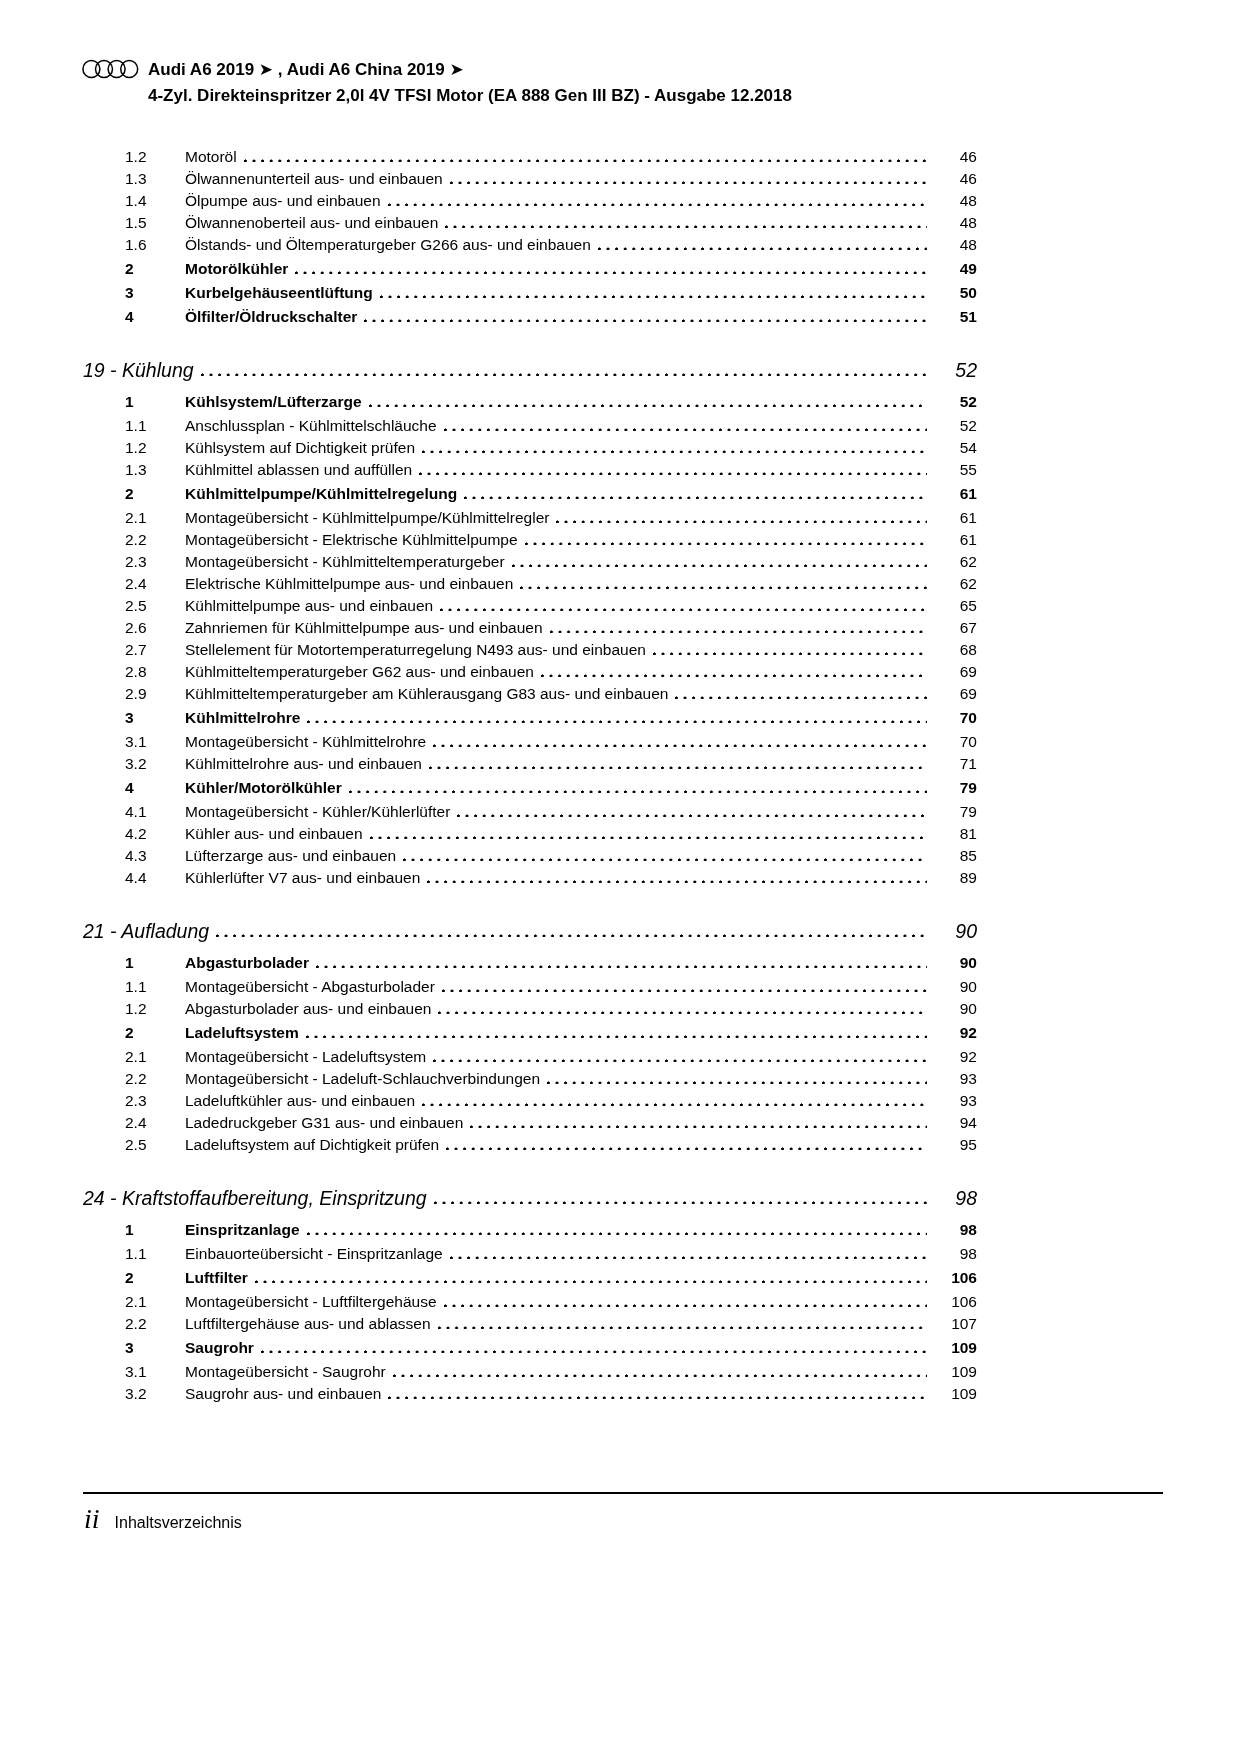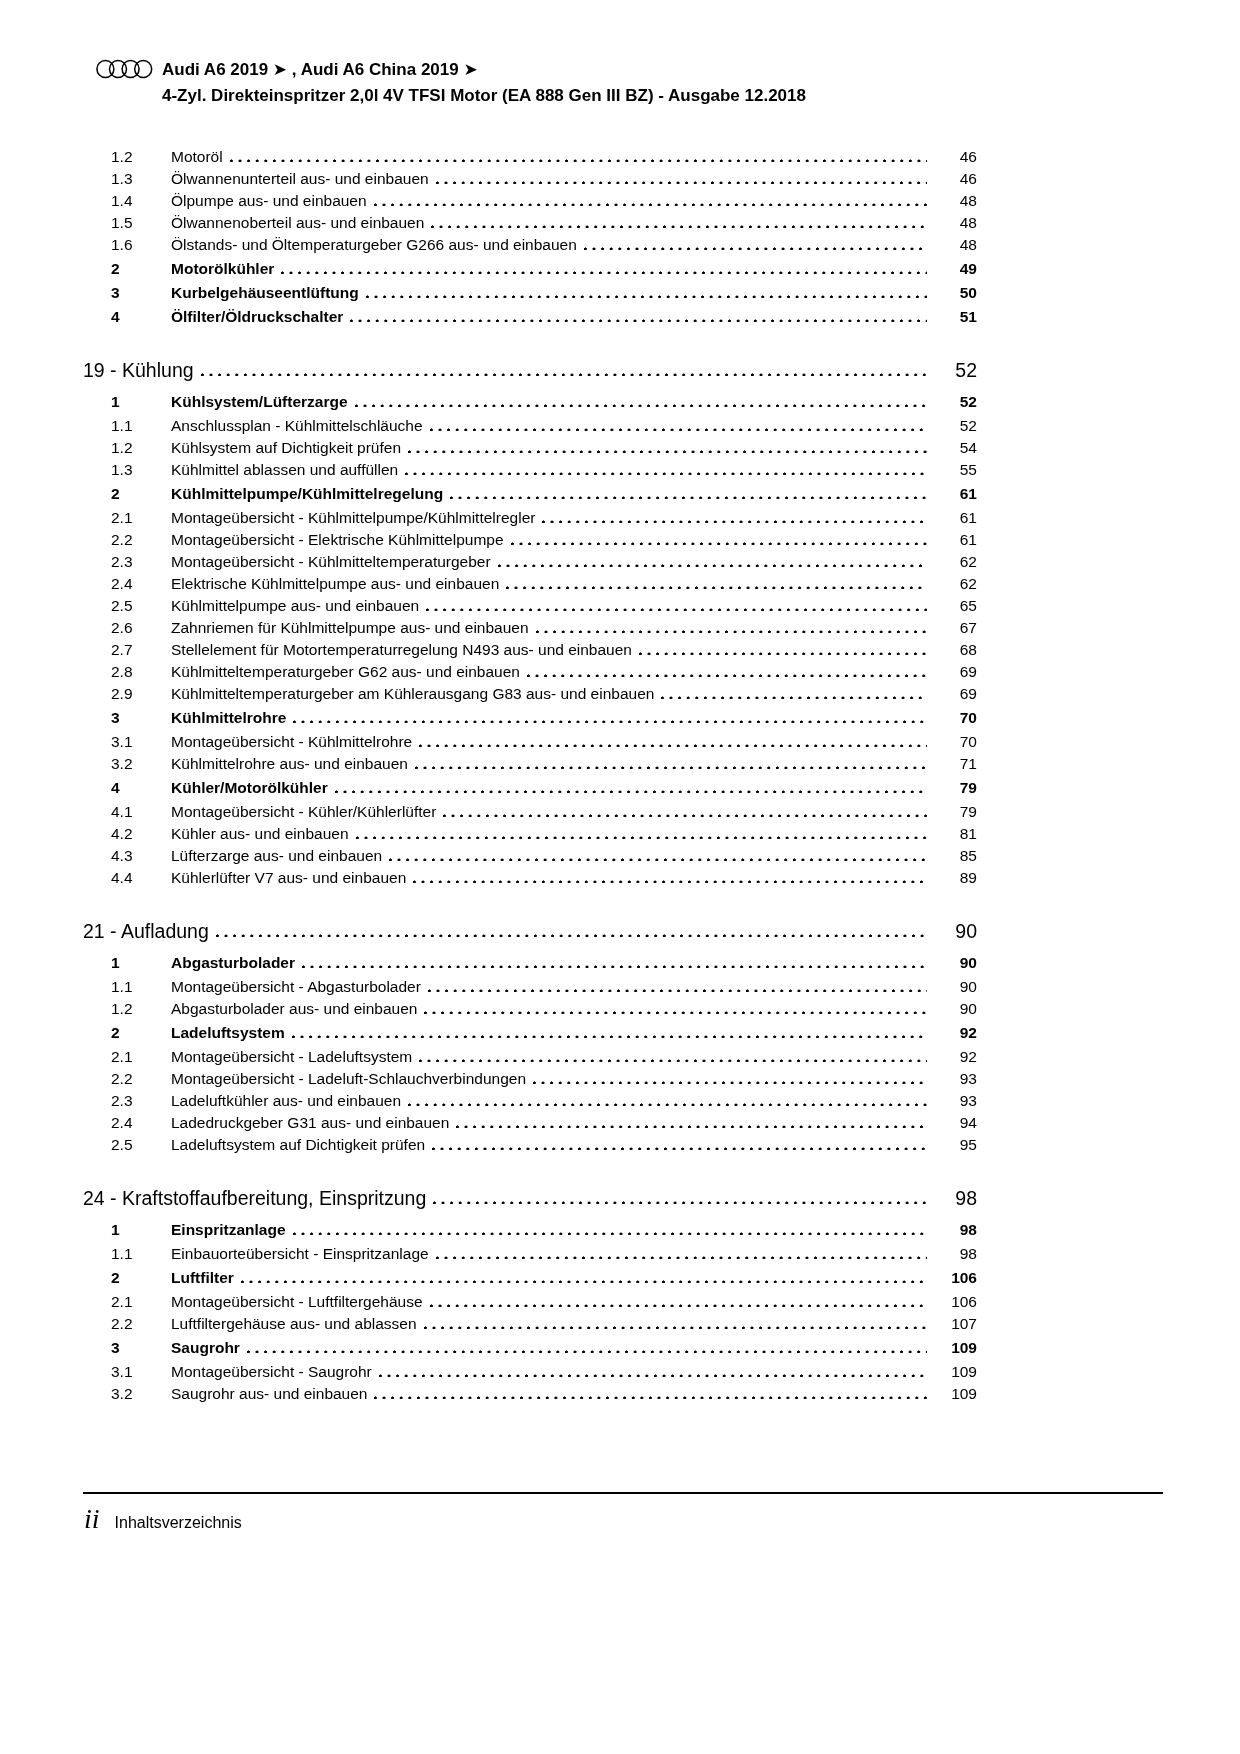--- a/index.html
+++ b/index.html
@@ -5,38 +5,38 @@
   * { box-sizing: border-box; }
   html, body { margin: 0; padding: 0; }
   body {
     width: 1240px; height: 1754px;
     background: #ffffff; color: #000000;
     font-family: "Liberation Sans", "DejaVu Sans", sans-serif;
     position: relative; overflow: hidden;
   }
 
   
-  .doc-header { position: absolute; top: 57px; left: 96px; display: flex; align-items: flex-start; }
+  .doc-header { position: absolute; top: 57px; left: 82px; display: flex; align-items: flex-start; }
   .logo { flex: none; margin-top: 2px; margin-right: 9px; }
   .header-text { font-weight: bold; font-size: 17px; line-height: 26px; }
 
   
   .toc { position: absolute; top: 146px; left: 83px; width: 894px; }
   .row { display: flex; align-items: flex-end; font-size: 15.5px; line-height: 22px; }
-  .row .num { flex: none; width: 60px; margin-left: 28px; }
+  .row .num { flex: none; width: 60px; margin-left: 42px; }
   .row .title { flex: none; padding-right: 5px; white-space: nowrap; }
   .row .leader {
     flex: 1 1 auto; min-width: 12px; align-self: flex-end;
     height: 4px; margin: 0 8px 5px 2px;
     background-image: radial-gradient(circle at 1.4px 1.8px, #000 1.15px, rgba(0,0,0,0) 1.6px);
     background-size: 8.6px 4px; background-repeat: repeat-x; background-position: left bottom;
   }
   .row .page-num { flex: none; width: 42px; text-align: right; }
   .row.section { font-weight: bold; margin: 2px 0; }
-  .row.chapter { font-size: 19.5px; line-height: 25px; margin-top: 30px; margin-bottom: 8px; }
+  .row.chapter { font-size: 19.5px; line-height: 25px; margin-top: 30px; margin-bottom: 8px; font-style: italic; }
   .row.chapter .leader { margin-bottom: 6px; }
 
   
   .footer-rule { position: absolute; left: 83px; top: 1492px; width: 1080px; border-top: 2px solid #000; }
   .doc-footer { position: absolute; left: 84px; top: 1503px; display: flex; align-items: baseline; }
   .roman-num { font-family: Liberation Serif, serif; font-style: italic; font-size: 28px; line-height: 32px; }
   .footer-label { font-size: 16px; margin-left: 15px; }
 </style>
 </head>
 <body>

